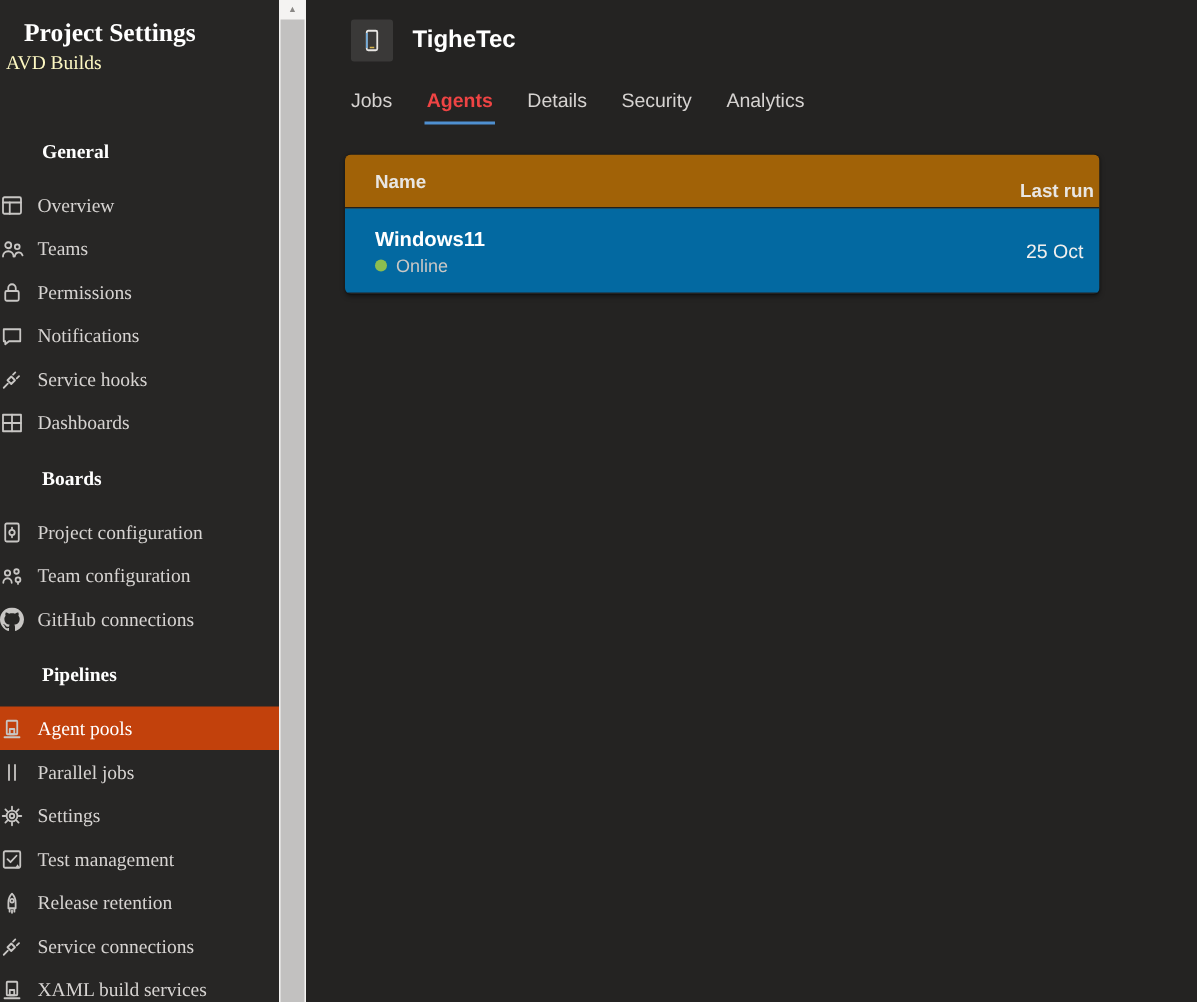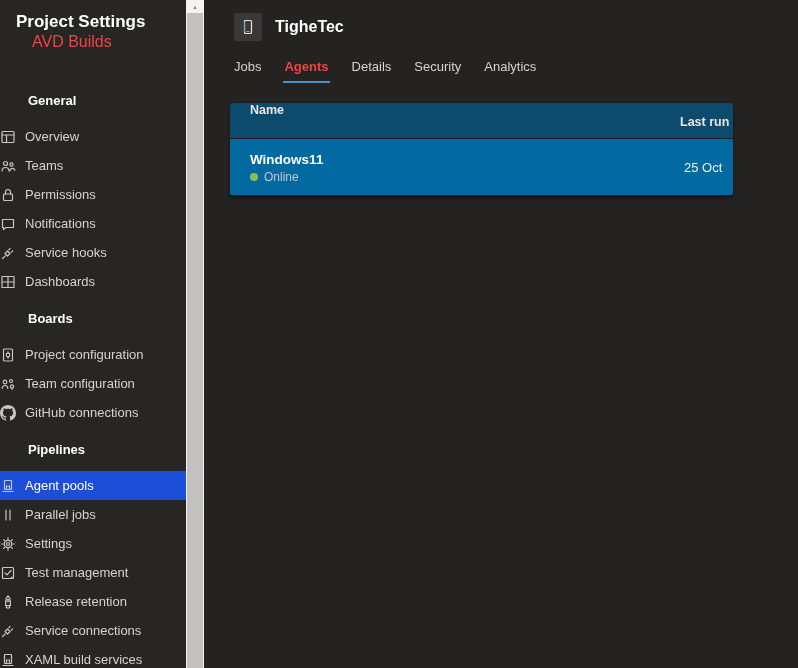--- a/index.html
+++ b/index.html
@@ -1,49 +1,49 @@
 <!DOCTYPE html>
 <html><head>
 <meta charset="utf-8">
 <style>
   * { margin:0; padding:0; box-sizing:border-box; }
   html,body { background:#242322; }
   body { font-family:"Liberation Sans", sans-serif; }
   #app { position:relative; width:798px; height:668px; background:#242322; overflow:hidden; }
 
   
-  .sidebar { position:absolute; left:0; top:0; width:186px; height:668px; background:#272625; overflow:hidden; }
+  .sidebar { position:absolute; left:0; top:0; width:186px; height:668px; background:#272625; overflow:hidden;font-family:Liberation Serif, serif; }
   .sb-title { padding:10px 16px 0 16px; font-size:17px; line-height:24px; font-weight:bold; color:#ffffff; }
-  .sb-subtitle { padding:0 32px; font-size:16px; line-height:16px; color:#ef4444; }
+  .sb-subtitle { padding:0 4px; font-size:13px; line-height:16px; color:#fef9c3; }
   .sb-section { margin-top:14px; padding:0 28px; height:18px; line-height:18px; font-size:13px; font-weight:bold; color:#ffffff; }
   .sb-section.first { margin-top:42px; }
   .sb-items { margin-top:12px; }
   .sb-item { height:29px; display:flex; align-items:center; gap:9px; font-size:13px; color:#d6d3d1; cursor:pointer; }
-  .sb-item.selected { background:#1d4ed8; color:#ffffff; }
+  .sb-item.selected { background:#c2410c; color:#ffffff; }
   .sb-item svg { width:16px; height:16px; flex:none; }
   .ico { stroke:#c8c6c4; fill:none; stroke-width:1.2; stroke-linecap:round; stroke-linejoin:round; }
   .ico-fill { fill:#c8c6c4; stroke:none; }
 
   
   .scrollbar { position:absolute; left:186px; top:0; width:18px; height:668px; background:#f4f3f2; }
   .scrollbar .up-btn { position:absolute; left:0; top:0; width:18px; height:13px; display:flex; align-items:center; justify-content:center; color:#8a8886; font-size:6px; line-height:6px; cursor:pointer; }
   .scrollbar .thumb { position:absolute; left:1px; top:13px; width:16px; bottom:0; background:#c2c1c0; cursor:pointer; }
 
   
   .main { position:absolute; left:204px; top:0; width:532px; height:668px; background:#242322; }
   .pool-header { position:absolute; left:30px; top:13px; display:flex; align-items:center; gap:13px; }
   .pool-icon-tile { width:28px; height:28px; background:#3a3938; border-radius:2px; display:flex; align-items:center; justify-content:center; }
   .pool-title { font-size:16px; font-weight:bold; color:#ffffff; }
 
   .tabs { position:absolute; left:29px; top:57px; display:flex; gap:21px; }
   .tab { font-size:13px; color:#d6d3d1; padding:2px 1px 7px 1px; border-bottom:2px solid transparent; cursor:pointer; }
   .tab.selected { color:#ef4444; font-weight:bold; border-bottom-color:#4f90d1; }
 
   .card { position:absolute; left:26px; right:3px; top:103px; height:93px; border-radius:4px; overflow:hidden; box-shadow:0 1.6px 3.6px rgba(0,0,0,0.35), 0 0.3px 0.9px rgba(0,0,0,0.3); }
-  .card-header { position:relative; height:36px; background:#0c4a6e; display:flex; align-items:flex-start; border-bottom:1px solid #201f1e; }
+  .card-header { position:relative; height:36px; background:#a16207; display:flex; align-items:center; border-bottom:1px solid #201f1e; }
   .th { font-size:12.5px; font-weight:600; color:#e8e6e3; }
   .th-name { padding-left:20px; }
   .th-lastrun { position:absolute; left:450px;margin-top:12px; }
   .card-row { position:relative; height:56px; background:#0369a1; display:flex; flex-direction:column; justify-content:center; padding-left:20px; cursor:pointer; }
   .row-name { font-size:13.5px; font-weight:bold; color:#ffffff; line-height:17px; }
   .row-status { display:flex; align-items:center; gap:6px; margin-top:2px; }
   .status-dot { width:8px; height:8px; border-radius:50%; background:#8cbd50; }
   .status-text { font-size:12px; color:#c9c7c5; }
   .row-lastrun { position:absolute; left:454px; top:0; height:100%; display:flex; align-items:center; font-size:13px; color:#f1efed; }
 </style>

